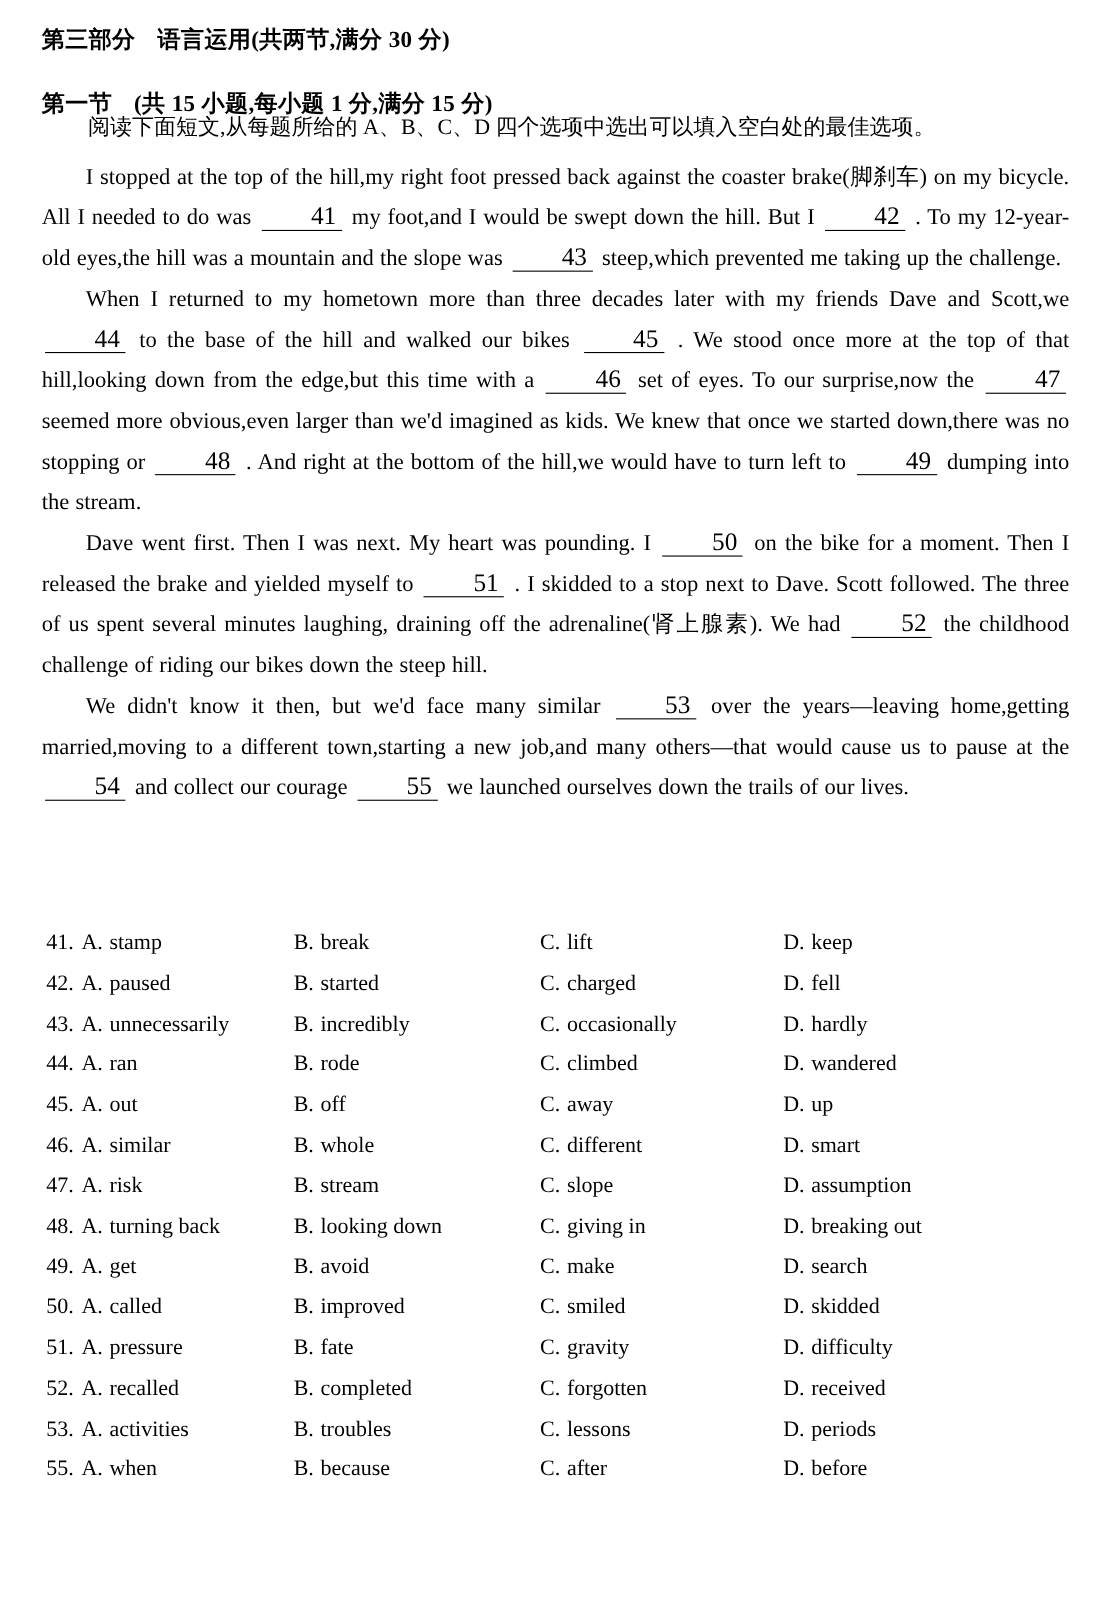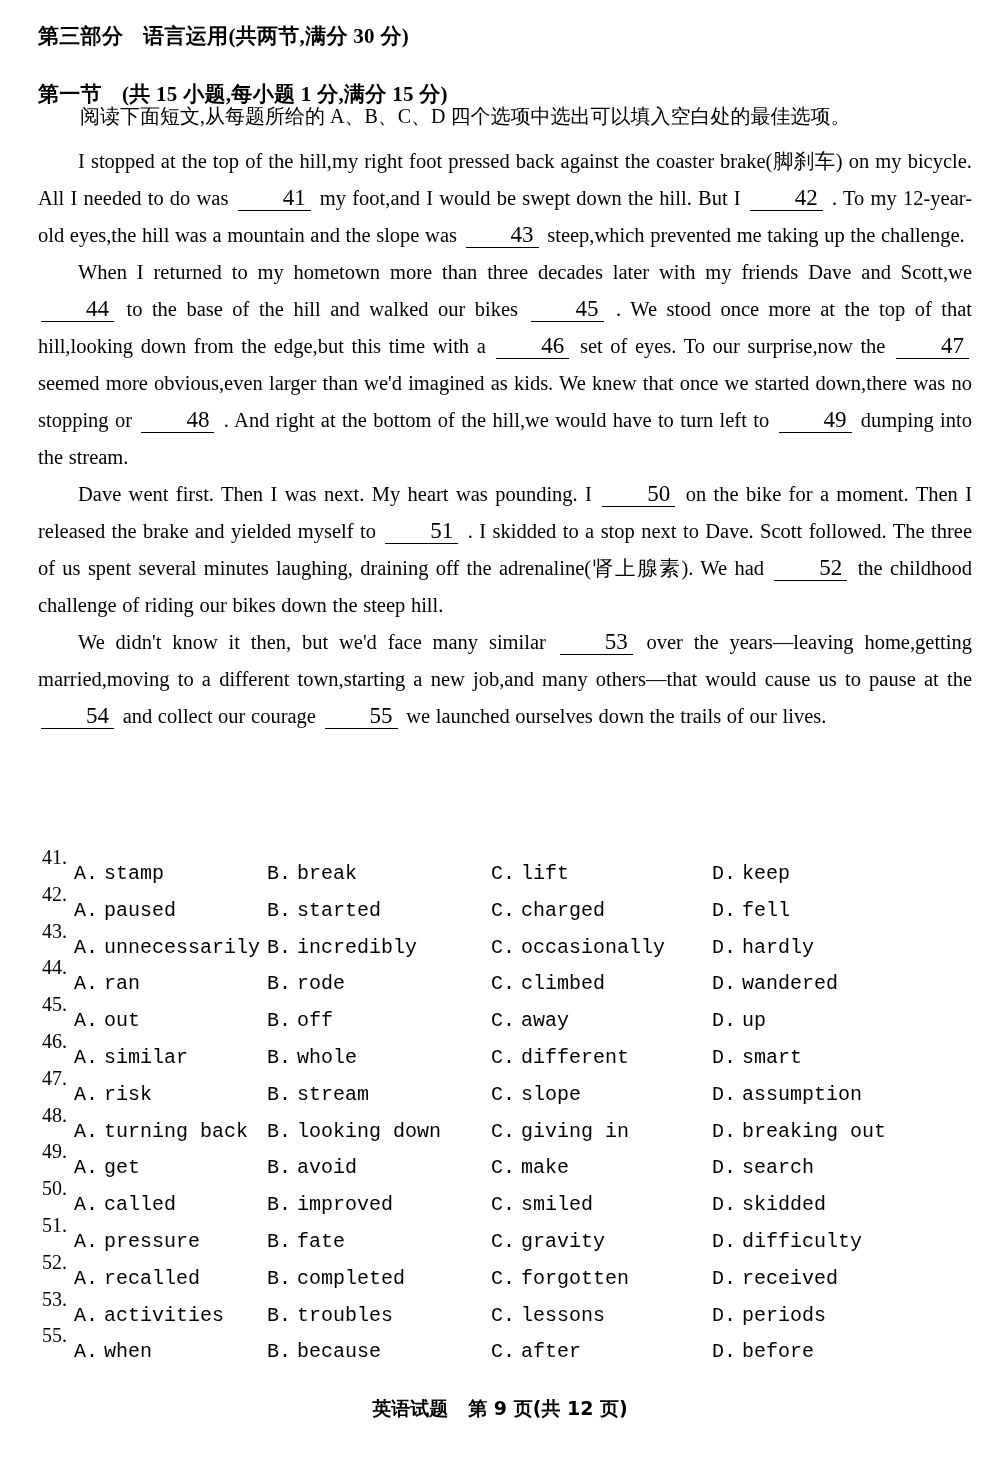--- a/index.html
+++ b/index.html
@@ -95,23 +95,22 @@
     font-size: 20px;
   }
   .opt-num {
     position: absolute;
     left: 4px;
     top: 0;
     white-space: nowrap;
   }
   .opt-cell {
     position: absolute;
-    top: 16px;
-    white-space: nowrap;
-    font-family: Liberation Mono, monospace;
+    top: 0;
+    white-space: nowrap;
   }
   .opt-a { left: 36px; }
   .opt-b { left: 229px; }
   .opt-c { left: 453px; text-align: center; }
   .opt-d { left: 674px; }
   .opt-letter { margin-right: 6px; }
 
   
   #footer {
     position: absolute;
@@ -241,17 +240,14 @@
       </div>
       <div class="opt-row">
         <span class="opt-num">55.</span>
         <span class="opt-cell opt-a"><span class="opt-letter">A.</span><span>when</span></span>
         <span class="opt-cell opt-b"><span class="opt-letter">B.</span><span>because</span></span>
         <span class="opt-cell opt-c"><span class="opt-letter">C.</span><span>after</span></span>
         <span class="opt-cell opt-d"><span class="opt-letter">D.</span><span>before</span></span>
       </div>
     </div>
 
-  <div id="footer">
-    <span class="fcn">英语试题</span><span class="heading-gap"></span><span class="fcn">第 9 页(共 12 页)</span>
-  </div>
 
 </div>
 
 </body></html>

